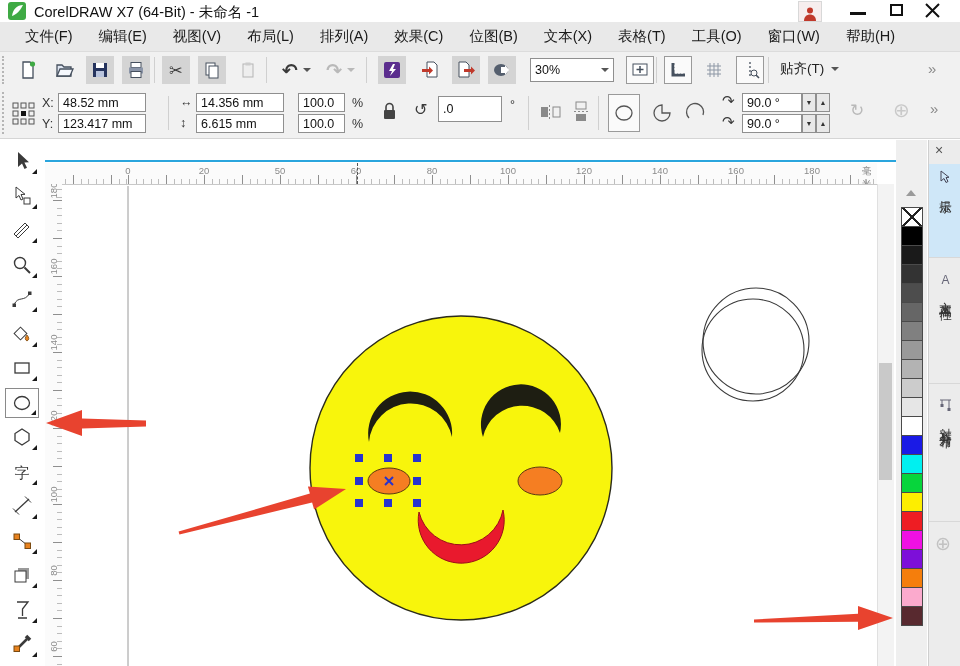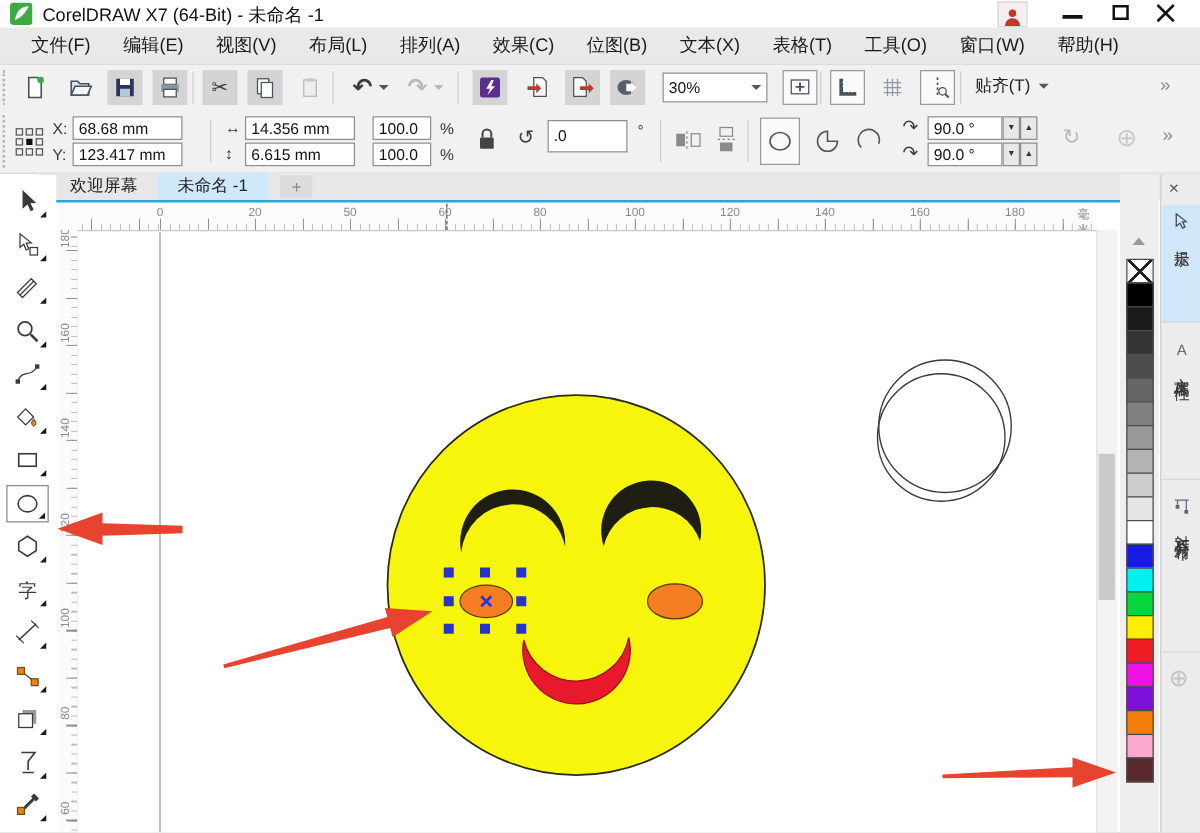--- a/index.html
+++ b/index.html
@@ -241,21 +241,21 @@
         <rect x="1" y="12" width="5" height="5"></rect>
           <rect x="17" y="12" width="5" height="5"></rect>
         <rect x="1" y="20" width="5" height="5"></rect>
           <rect x="9" y="20" width="5" height="5"></rect>
           <rect x="17" y="20" width="5" height="5"></rect>
       </g>
       <rect x="9" y="12" width="5" height="5" fill="#111"></rect>
     </svg>
     <span class="abs plabel" style="left:42px;top:8px">X:</span>
     <div class="abs field" style="left:58px;top:5px;width:88px;height:19px">
-        <span>68.68 mm</span>
+        <span>48.52 mm</span>
       </div>
     <span class="abs plabel" style="left:42px;top:29px">Y:</span>
     <div class="abs field" style="left:58px;top:26px;width:88px;height:19px">
         <span>123.417 mm</span>
       </div>
     <div class="abs sep" style="left:168px;top:8px;height:34px"></div>
     <span class="abs plabel" style="left:180px;top:7px">↔</span>
     <div class="abs field" style="left:196px;top:5px;width:88px;height:19px">
         <span>14.356 mm</span>
       </div>
@@ -317,29 +317,20 @@
     <div class="abs field" style="left:742px;top:26px;width:60px;height:19px">
         <span>90.0 °</span>
       </div>
     <div class="abs spinbtn" style="left:802px;top:26px">▼</div>
     <div class="abs spinbtn" style="left:816px;top:26px">▲</div>
     <span class="abs glyph dim" style="left:850px;top:12px;font-size:17px">↻</span>
     <span class="abs" style="left:893px;top:10px;font-size:20px;color:#c9c9c9">⊕</span>
     <span class="abs" style="left:930px;top:12px;font-size:15px;color:#8a8a8a">»</span>
   </div>
 
-  <div class="abs" id="tabrow">
-    <div class="doctab" style="margin-left:10px">
-        <span>欢迎屏幕</span>
-      </div>
-    <div class="doctab active">
-        <span>未命名 -1</span>
-      </div>
-    <div id="tab-add">+</div>
-  </div>
   <div class="abs" id="tab-flyout">▶</div>
   <div class="abs" id="tabline"></div>
 
   <div class="abs" id="ruler-corner"></div>
   <div class="abs" id="hruler">
     <div class="abs hticks-minor"></div>
     <div class="abs hticks-major"></div>
     <span class="abs rlabel" style="left:66px">0</span>
     <span class="abs rlabel" style="left:142px">20</span>
     <span class="abs rlabel" style="left:218px">50</span>

